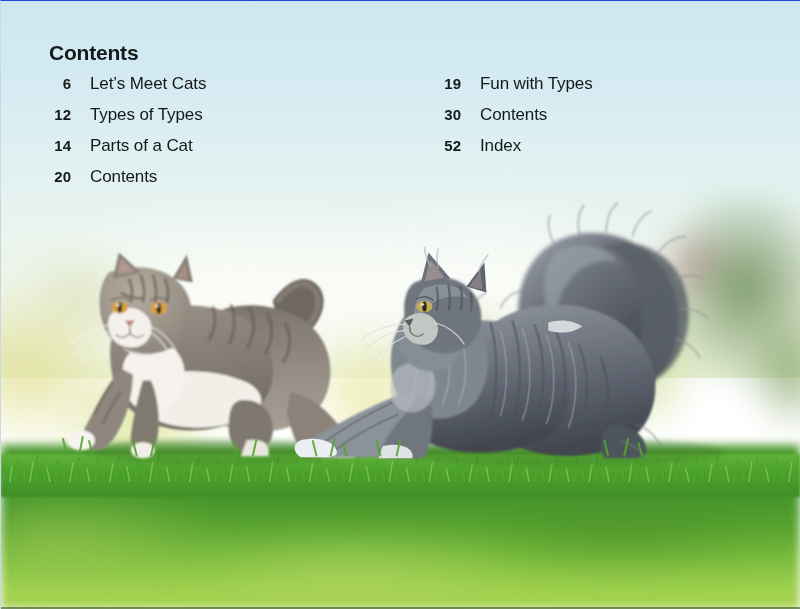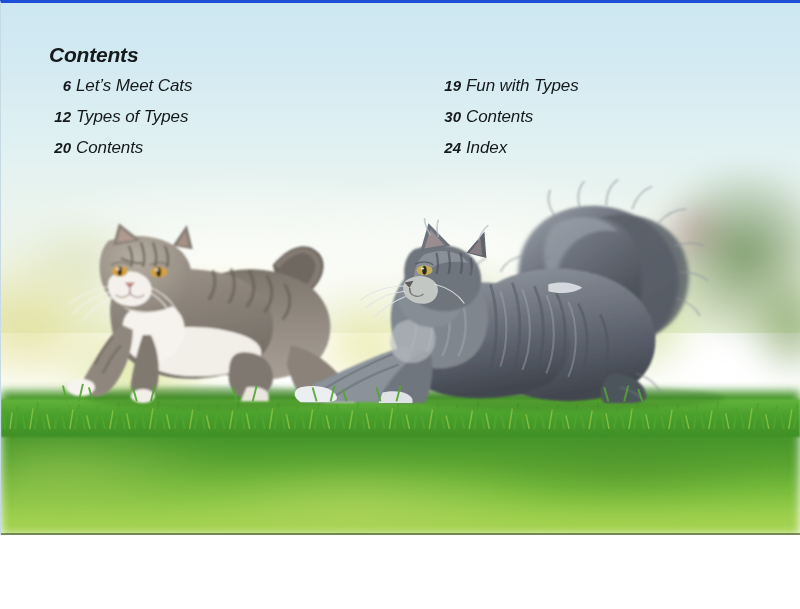--- a/index.html
+++ b/index.html
@@ -4,25 +4,24 @@
 <style>
   * { margin:0; padding:0; box-sizing:border-box; }
   html,body{ background:#ffffff; }
   body{
     width:800px; height:609px;
     font-family:"Liberation Sans", sans-serif;
     overflow:hidden; position:relative;
   }
   #page{
     position:absolute; inset:0;
-    width:800px; height:535px;
+    width:800px; height:609px;
     overflow:hidden;
-    border-top:3px solid #1d4ed8;
+    border-top:1px solid #1d4ed8;
     border-left:1px solid #c6dae3;
-    font-style:italic;
   }
 
   
   .photo{ position:absolute; inset:0; }
   .sky{
     position:absolute; left:0; right:0; top:0; height:62%;
     background:
       linear-gradient(180deg,
         #cde7f1 0%,
         #d3eaf2 18%,
@@ -112,21 +111,21 @@
   .toc-col.left{ width:390px; }
   .toc-row{
     display:flex; align-items:baseline;
     height:31px;
   }
   .toc-num{
     width:22px; text-align:right;
     font-size:15px; font-weight:700; color:#15191b;
   }
   .toc-label{
-    margin-left:5px;
+    margin-left:19px;
     font-size:17px; font-weight:400; color:#15191b;
     letter-spacing:-.1px;
   }
 </style>
 </head>
 <body>
 
 <div id="page">
 
   <div class="photo">
@@ -567,36 +566,40 @@
       <div class="toc-col left">
         <div class="toc-row">
           <span class="toc-num">6</span>
           <span class="toc-label">Let’s Meet Cats</span>
         </div>
         <div class="toc-row">
           <span class="toc-num">12</span>
           <span class="toc-label">Types of Types</span>
         </div>
         <div class="toc-row">
+          <span class="toc-num">14</span>
+          <span class="toc-label">Parts of a Cat</span>
+        </div>
+        <div class="toc-row">
           <span class="toc-num">20</span>
           <span class="toc-label">Contents</span>
         </div>
       </div>
 
       <div class="toc-col right">
         <div class="toc-row">
           <span class="toc-num">19</span>
           <span class="toc-label">Fun with Types</span>
         </div>
         <div class="toc-row">
           <span class="toc-num">30</span>
           <span class="toc-label">Contents</span>
         </div>
         <div class="toc-row">
-          <span class="toc-num">24</span>
+          <span class="toc-num">52</span>
           <span class="toc-label">Index</span>
         </div>
       </div>
 
     </div>
   </div>
 
 </div>
 
 </body></html>

